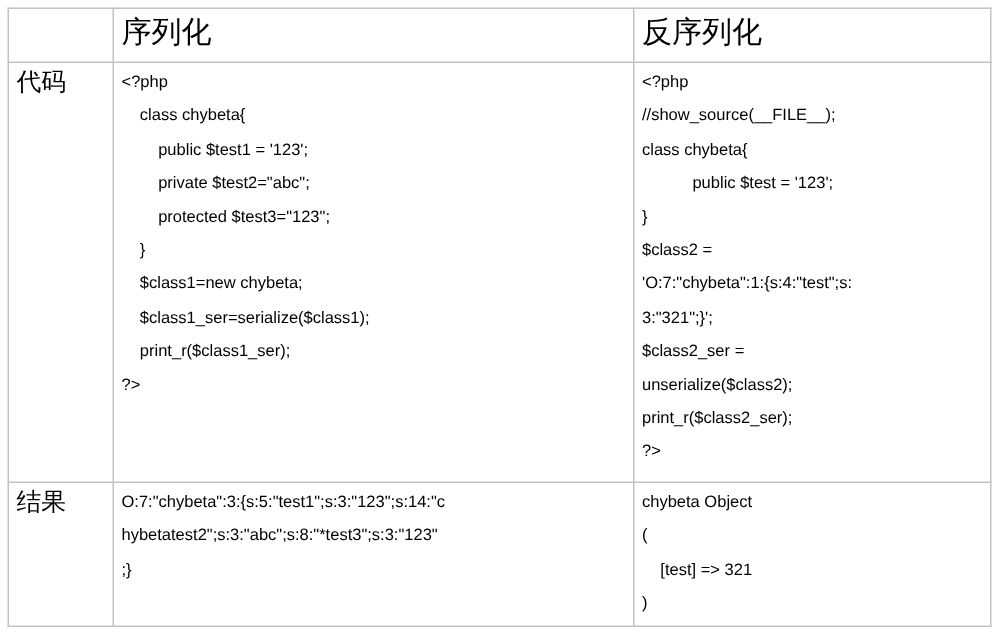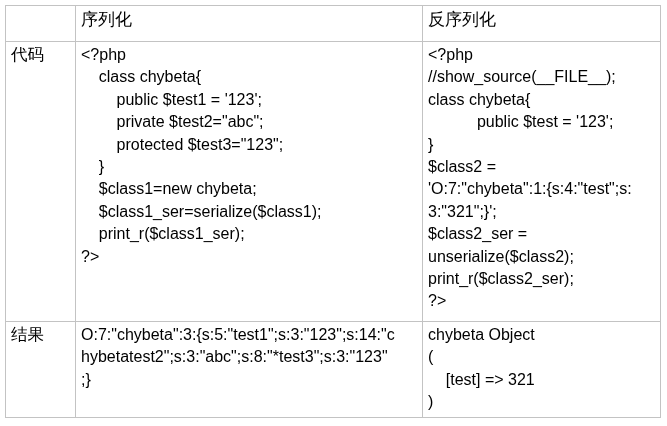--- a/index.html
+++ b/index.html
@@ -27,30 +27,30 @@
     overflow: hidden;
     text-align: left;
     vertical-align: top;
     box-sizing: border-box;
   }
   tr.hdr-row { height: 36px; }
   tr.code-row { height: 280px; margin-top: 31px; }
   tr.result-row { height: 96px; }
   th.hdr {
     font-weight: normal;
-    font-size: 17px;
+    font-size: 20px;
     vertical-align: middle;
     padding-left: 5px;
   }
   td.rowlabel {
     font-size: 16.5px;
     padding-top: 8px;
   }
   td.code {
-    font-size: 16px;
+    font-size: 11px;
     line-height: 22.4px;
     white-space: pre-wrap;
     word-break: break-all;
     padding-top: 2px;
   }
 </style>
 </head>
 <body>
 
 <table class="cmp">

